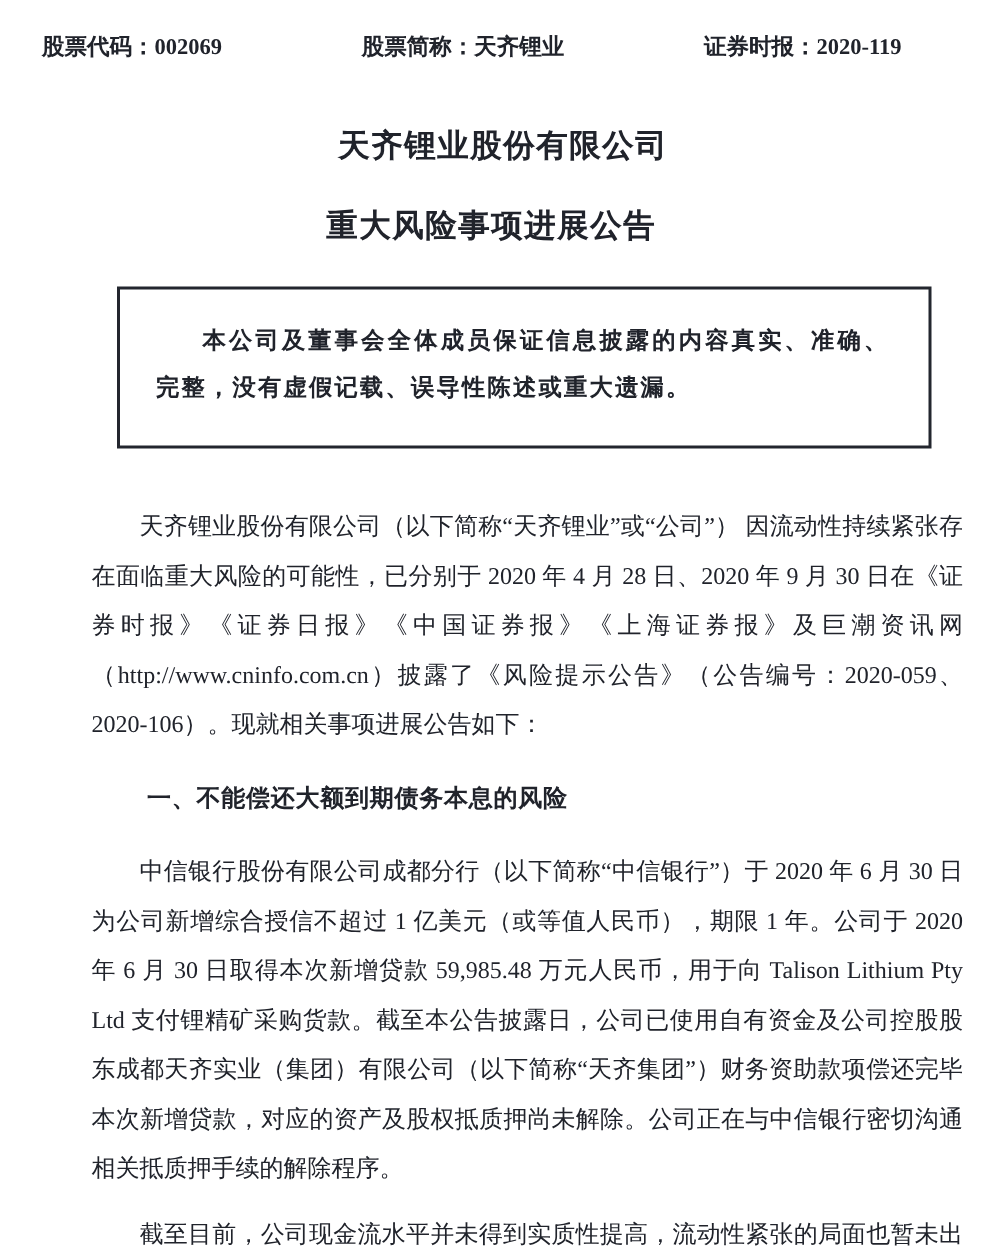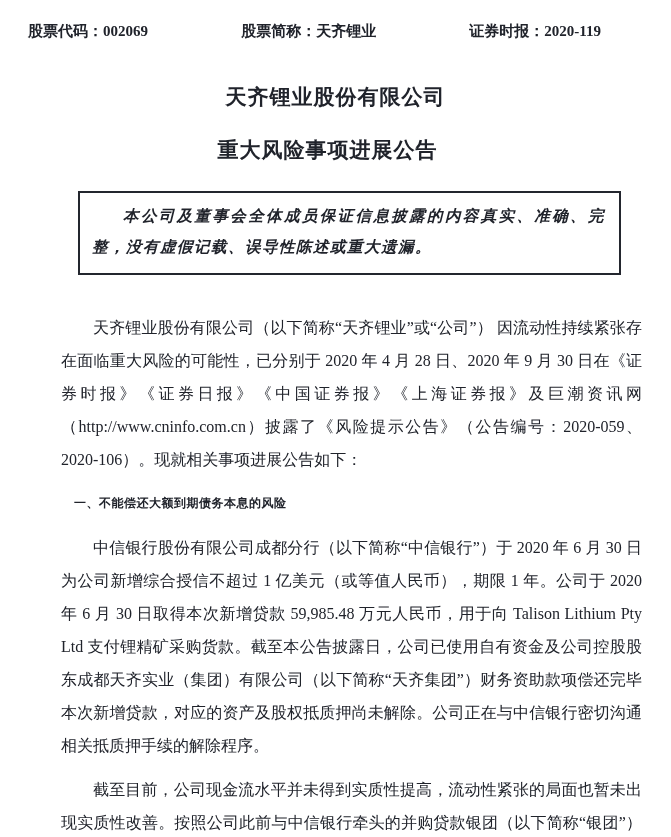--- a/index.html
+++ b/index.html
@@ -32,40 +32,39 @@
   .title-company { margin: 42px 0 0 0; }
   .title-subject { margin: 25px 16px 0 0; }
 
   .disclaimer-box {
     margin: 27px 50px 0 78px;
     border: 2px solid #23262e;
     padding: 7px 14px 11px 12px;
     box-sizing: border-box;
   }
   .disclaimer-box p {
-    margin: 0;
+    margin: 12px;
     font-weight: 700;
-    font-style: italic;
     font-size: 15.5px;
     line-height: 31px;
     text-align: justify;
     text-indent: 2em;
     letter-spacing: 1.5px;
   }
 
   .doc-body {
     margin: 36px 18px 0 50px;
     font-size: 16px;
     line-height: 33px;
     text-align: justify;
   }
   .doc-body p { margin: 11px; text-indent: 2em; }
   .sec-heading {
-    margin: 0;
-    font-size: 12px;
+    margin: 16px;
+    font-size: 16px;
     font-weight: 700;
     text-indent: 2em;
     line-height: 33px;
     letter-spacing: 0.5px;
     font-family: Liberation Serif, serif;
   }
 </style>
 </head>
 <body>
 

